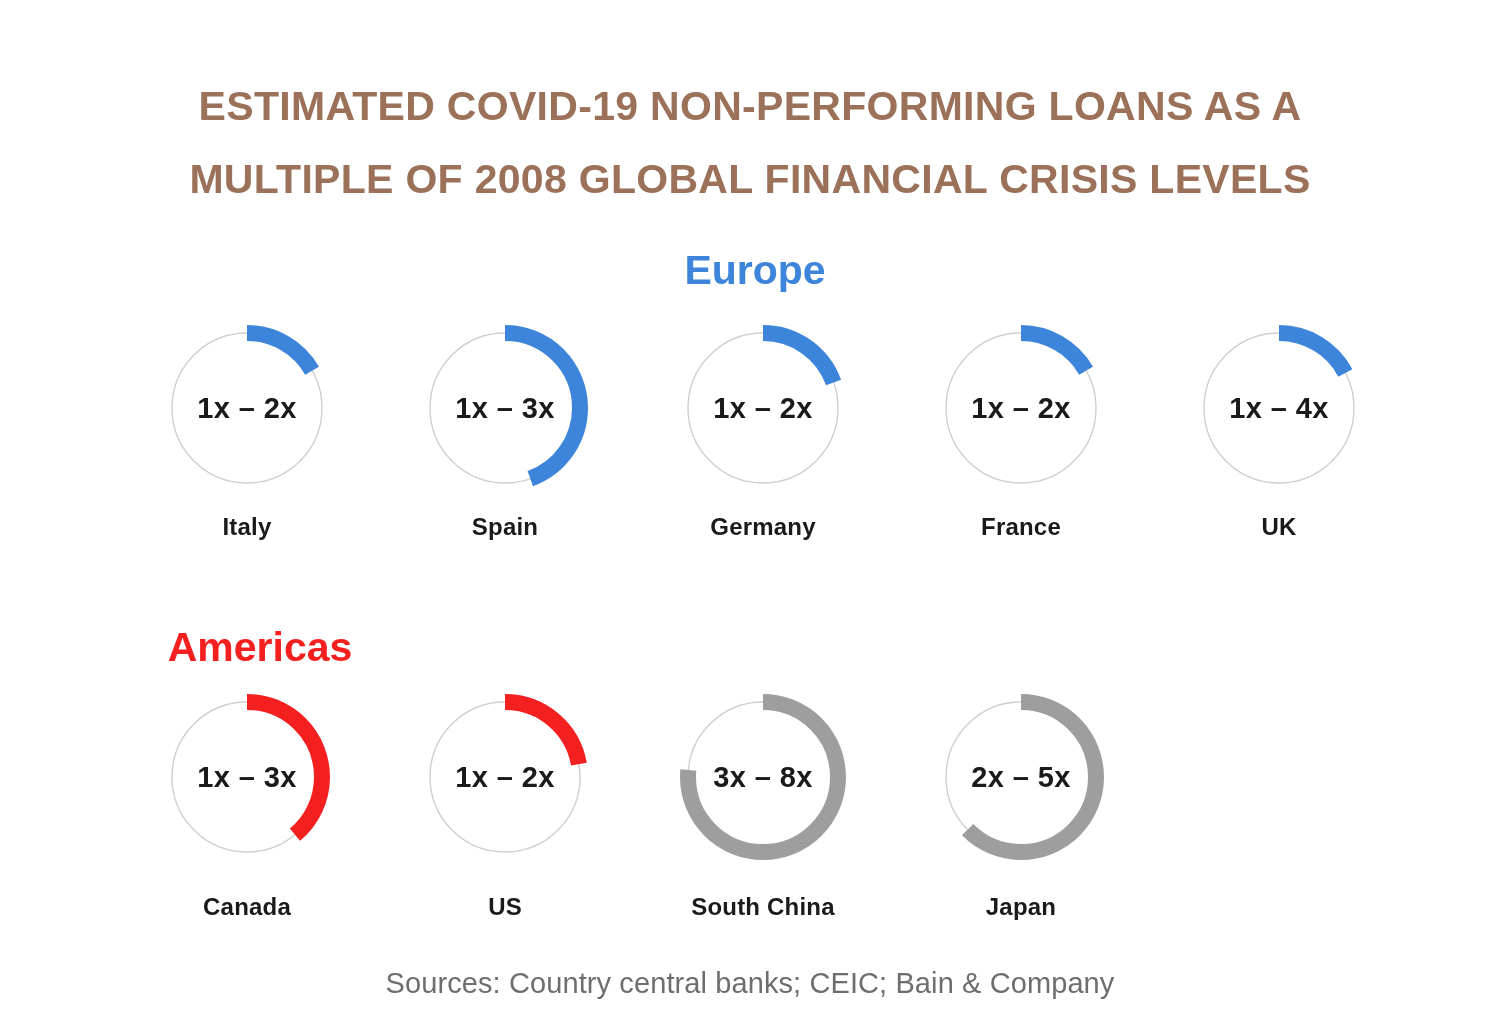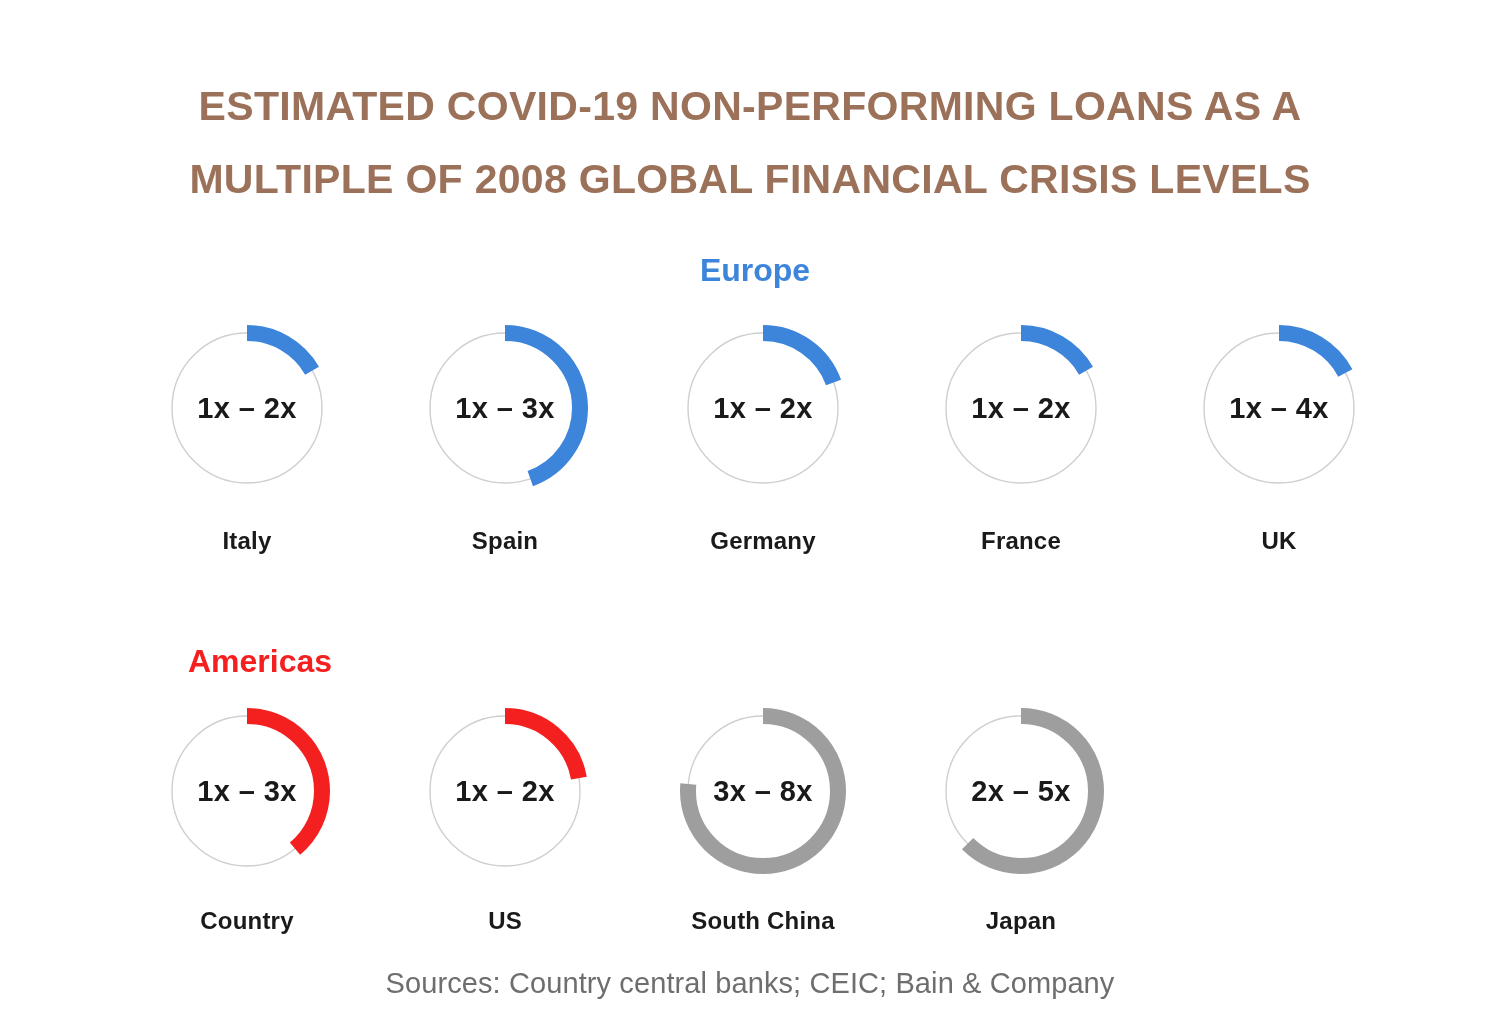--- a/index.html
+++ b/index.html
@@ -34,21 +34,21 @@
     font-weight: bold;
     letter-spacing: 0.3px;
     line-height: 50px;
     text-transform: uppercase;
     white-space: nowrap;
     margin-top: 23px;
   }
 
   
   .region-heading {
-    font-size: 32px;
+    font-size: 41px;
     font-weight: bold;
     line-height: 36px;
     white-space: nowrap;
   }
   .region-europe   { color: #3d85db; }
   .region-americas { color: #f42020; }
   .region-asia     { color: #9e9e9e; }
 
   #europe-heading-row {
     text-align: center;
@@ -118,21 +118,21 @@
   }
 
   .gauge-label {
     font-size: 24px;
     font-weight: bold;
     color: #1a1a1a;
     text-align: center;
     white-space: nowrap;
     letter-spacing: 0.2px;
   }
-  #row-europe .gauge-label { margin-top: 21px; }
+  #row-europe .gauge-label { margin-top: 7px; }
   #row-world  .gauge-label { margin-top: 18px; }
 
   
   .sources {
     position: absolute;
     left: 0;
     right: 0;
     bottom: 36px;
     text-align: center;
     color: #6e6e6e;
@@ -215,21 +215,21 @@
 
   <div class="gauge-row" id="row-world">
       <div class="gauge-cell">
         <div class="gauge-wrap">
           <svg width="196" height="196" viewBox="0 0 196 196">
             <circle cx="98" cy="98" r="75" fill="none" stroke="#cfcfcf" stroke-width="1.4"></circle>
             <circle cx="98" cy="98" r="75" fill="none" stroke="#f42020" stroke-width="16" stroke-linecap="butt" stroke-dasharray="183.2595714594046 287.9793265790644" transform="rotate(-90 98 98)"></circle>
           </svg>
           <div class="gauge-value">1x – 3x</div>
         </div>
-        <div class="gauge-label">Country</div>
+        <div class="gauge-label">Canada</div>
       </div>
       <div class="gauge-cell">
         <div class="gauge-wrap">
           <svg width="196" height="196" viewBox="0 0 196 196">
             <circle cx="98" cy="98" r="75" fill="none" stroke="#cfcfcf" stroke-width="1.4"></circle>
             <circle cx="98" cy="98" r="75" fill="none" stroke="#f42020" stroke-width="16" stroke-linecap="butt" stroke-dasharray="104.71975511965977 366.51914291880917" transform="rotate(-90 98 98)"></circle>
           </svg>
           <div class="gauge-value">1x – 2x</div>
         </div>
         <div class="gauge-label">US</div>

